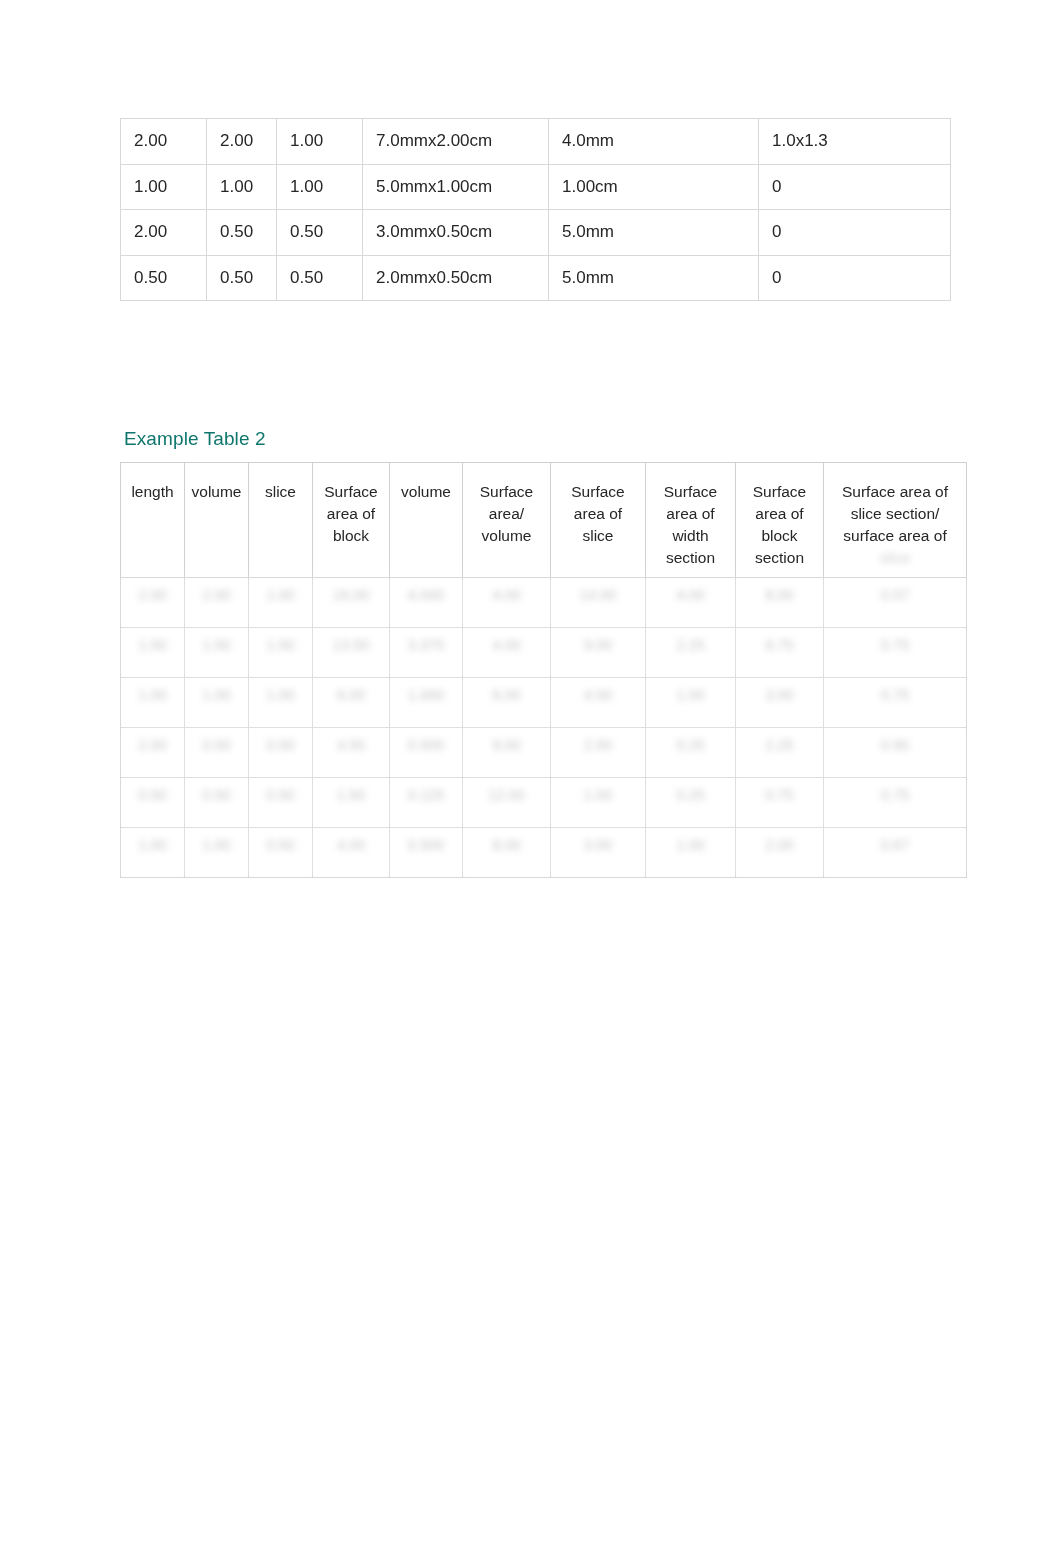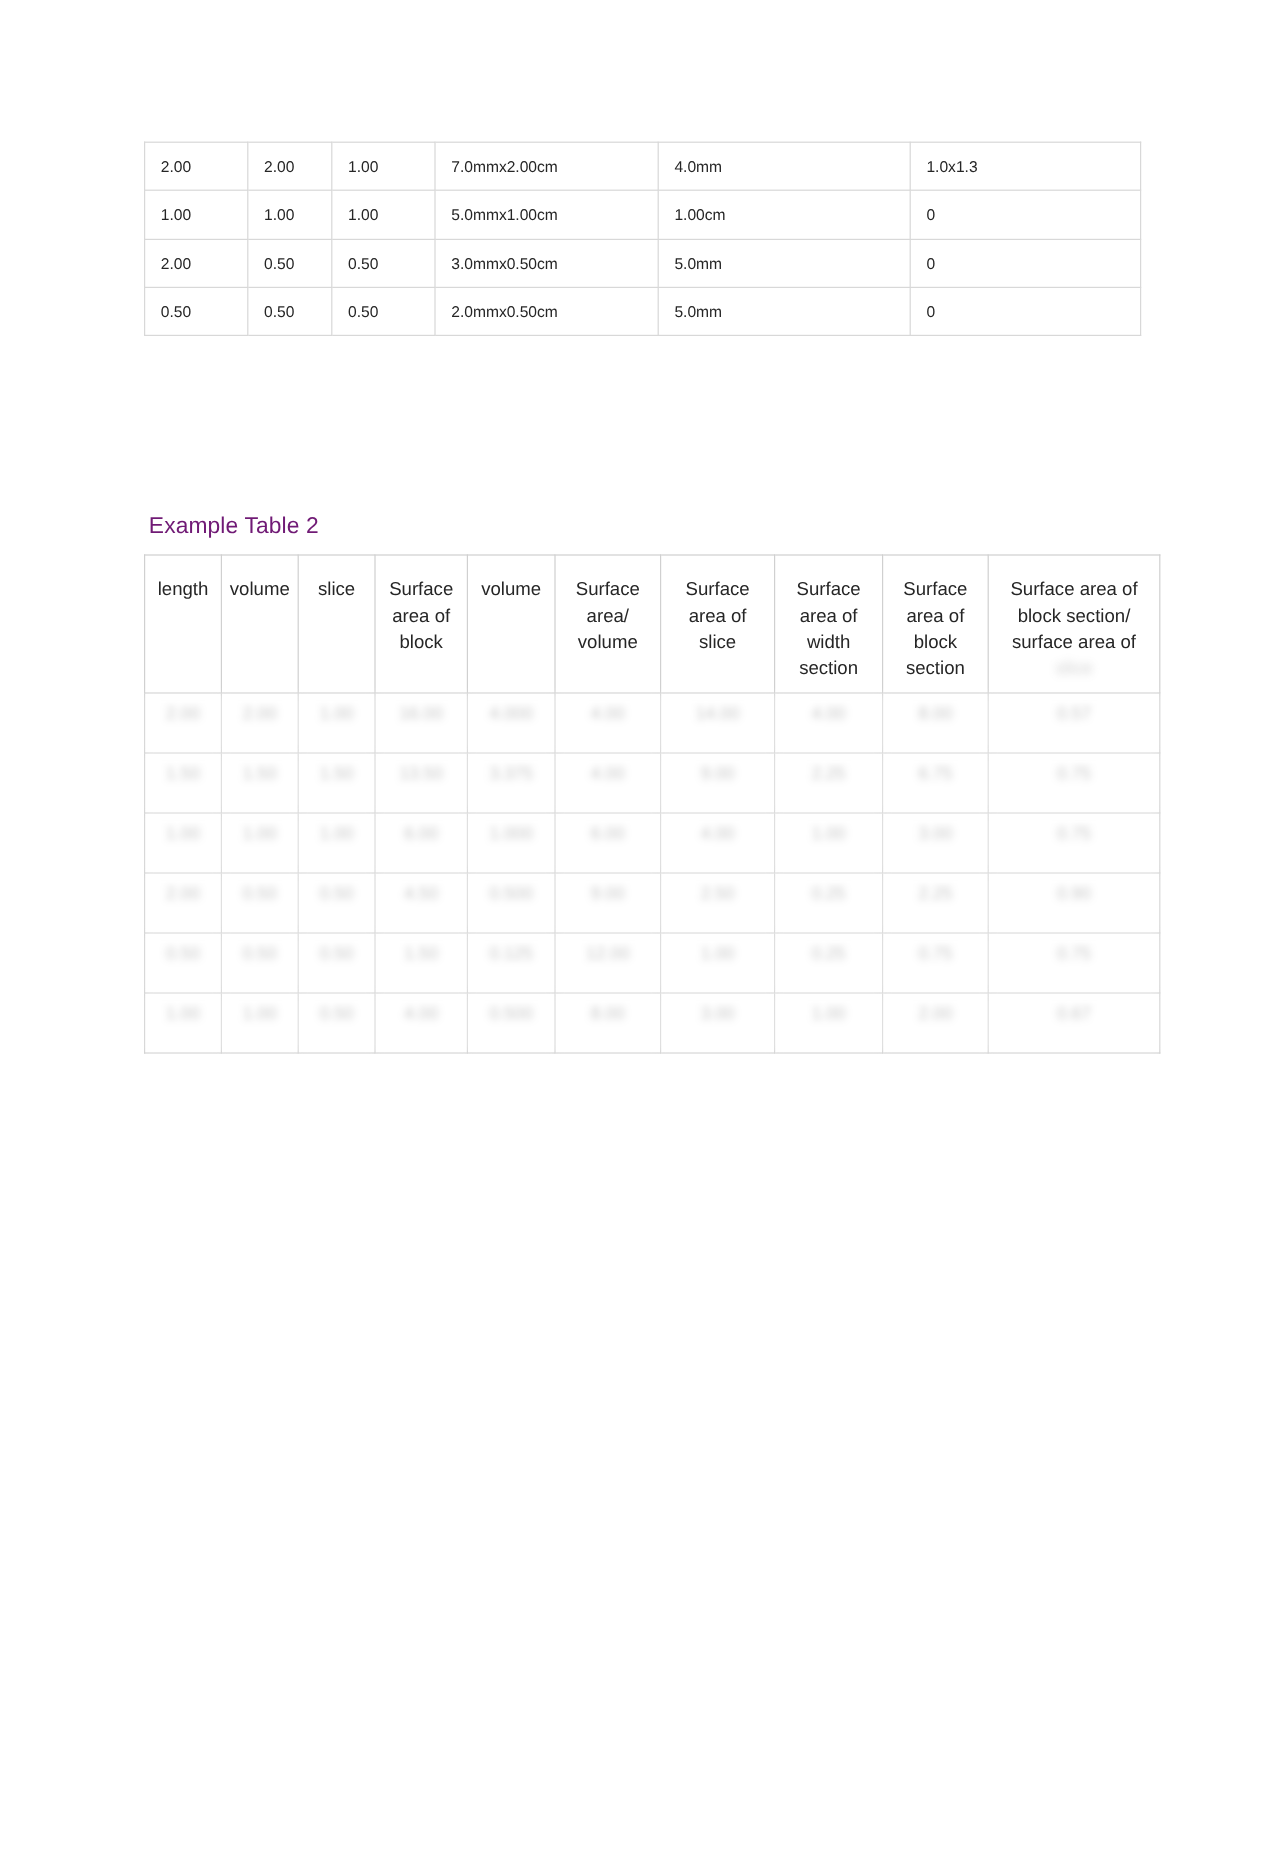--- a/index.html
+++ b/index.html
@@ -21,21 +21,21 @@
   .table1-wrap {
     position: absolute;
     left: 120px;
     top: 118px;
     width: 830px;
   }
   table.doc-table {
     border-collapse: collapse;
     table-layout: fixed;
     width: 100%;
-    font-size: 13px;
+    font-size: 17px;
     color: #262626;
     padding-left: 10px;
   }
   table.doc-table td,
   table.doc-table th {
     border: 1px solid #d8d8d8;
     padding: 11px 13px;
     text-align: left;
     vertical-align: top;
     font-weight: normal;
@@ -50,21 +50,21 @@
   .t1-c4 { width: 186px; }
   .t1-c5 { width: 210px; }
   .t1-c6 { width: 192px; }
 
   
   .caption {
     position: absolute;
     left: 124px;
     top: 428px;
     font-size: 19px;
-    color: #701a75;
+    color: #0f766e;
     letter-spacing: 0.1px;
   }
 
   
   .table2-wrap {
     position: absolute;
     left: 120px;
     top: 462px;
     width: 826px;
   }
@@ -226,21 +226,21 @@
           <span>section</span>
         </th>
         <th>
           <span>Surface</span><br>
           <span>area of</span><br>
           <span>block</span><br>
           <span>section</span>
         </th>
         <th>
           <span>Surface area of</span><br>
-          <span>block section/</span><br>
+          <span>slice section/</span><br>
           <span>surface area of</span>
           <span class="blurred-head">slice</span>
         </th>
       </tr>
     </thead>
     <tbody>
       <tr>
         <td class="blurred">2.00</td>
         <td class="blurred">2.00</td>
         <td class="blurred">1.00</td>

